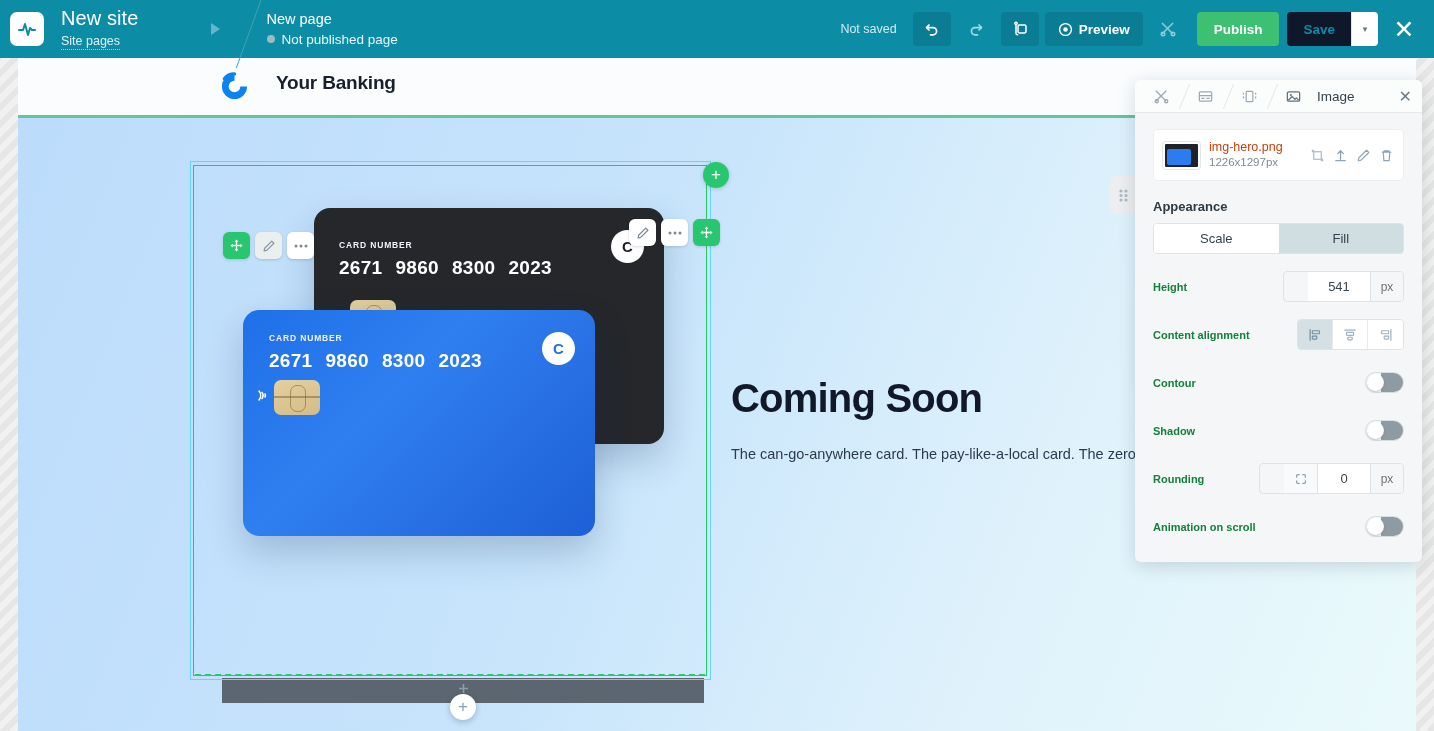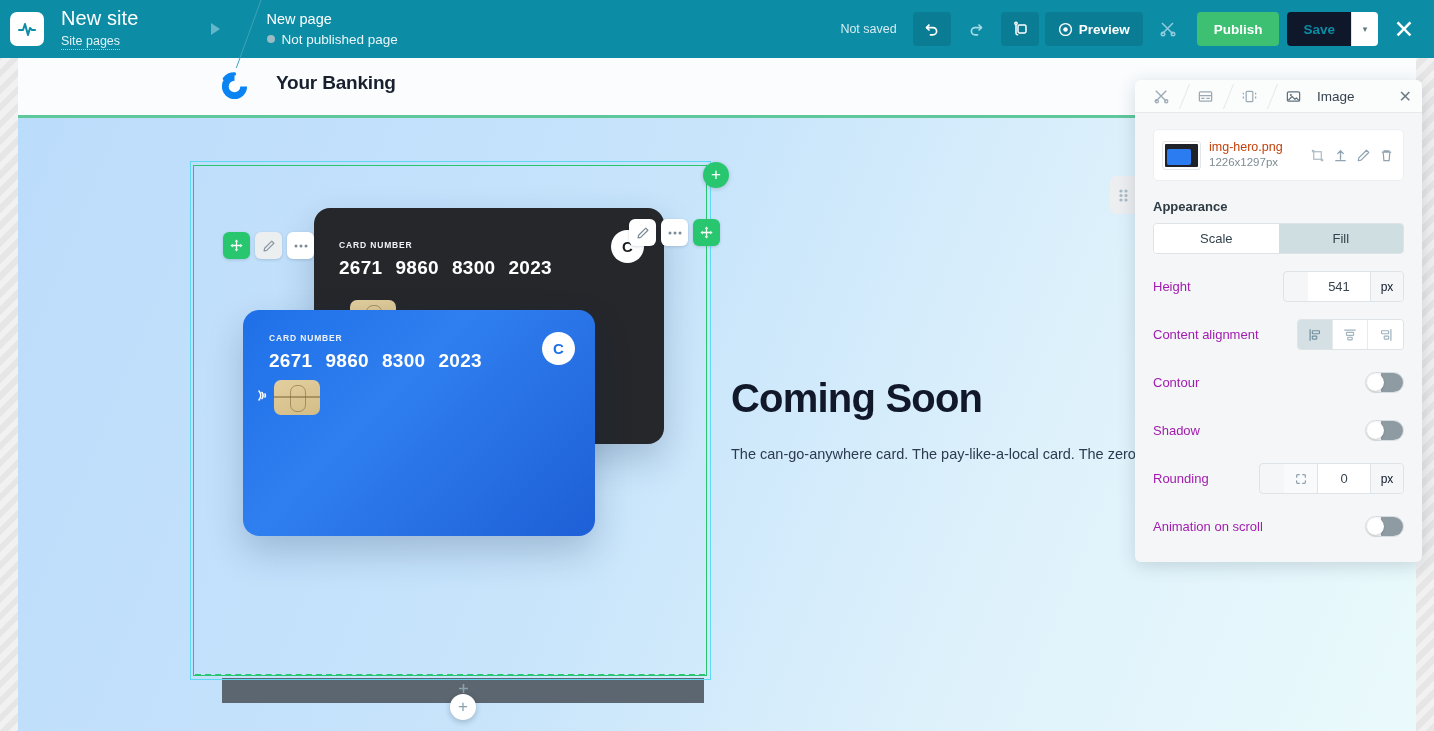--- a/index.html
+++ b/index.html
@@ -258,32 +258,32 @@
   .seg {
     display: flex; height: 31px; border-radius: 4px; overflow: hidden; border: 1px solid #dde3e6;
   }
   .seg div {
     flex: 1; display: flex; align-items: center; justify-content: center;
     font-size: 13px; color: #33424c; background: #fff; cursor: pointer;
   }
   .seg div.active { background: #cfdee0; }
 
   .row { display: flex; align-items: center; margin-top: 17px; min-height: 31px; }
-  .row-label { font-size: 13px; color: #a21caf; }
+  .row-label { font-size: 11px; color: #15803d; font-weight: bold; }
   .row-ctl { margin-left: auto; display: flex; align-items: center; }
 
   .num-box { display: flex; height: 31px; border: 1px solid #dde3e6; border-radius: 4px; overflow: hidden; padding-left: 24px; }
   .num-box input {
     width: 62px; border: none; background: #fff; text-align: center;
     font-size: 13px; color: #384650; outline: none; font-family: inherit;
   }
   .num-unit {
     width: 33px; background: #f4f6f7; border-left: 1px solid #dde3e6;
     display: flex; align-items: center; justify-content: center;
-    font-size: 12px; color: #0f172a;
+    font-size: 12px; color: #737373;
   }
   .num-pre {
     width: 34px; background: #f8fafb; border-right: 1px solid #dde3e6;
     display: flex; align-items: center; justify-content: center; color: #8ea0ad; cursor: pointer;
   }
 
   .align-grp { display: flex; height: 31px; border: 1px solid #dde3e6; border-radius: 4px; overflow: hidden; }
   .align-grp div {
     width: 35px; display: flex; align-items: center; justify-content: center;
     background: #fff; cursor: pointer; border-right: 1px solid #e6ebee; color: #9fb2bd;

